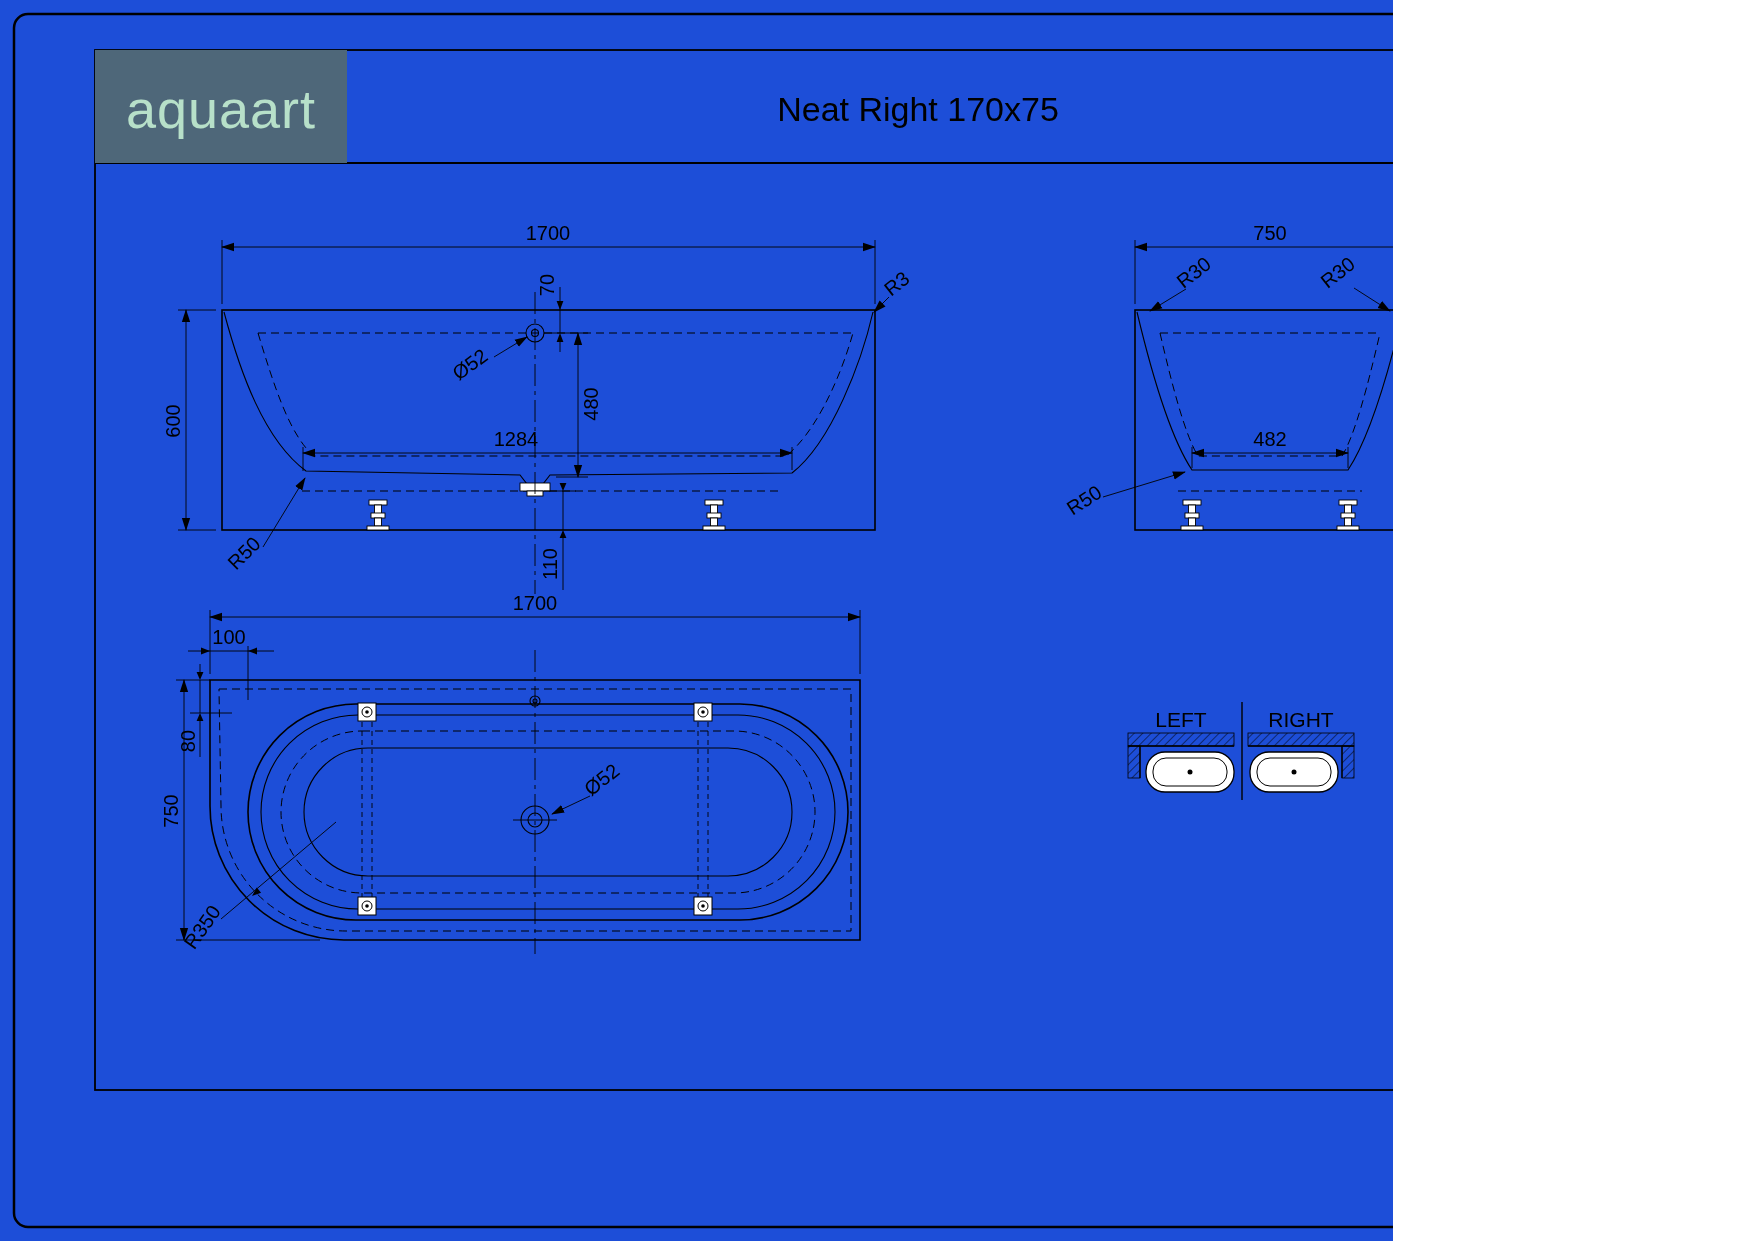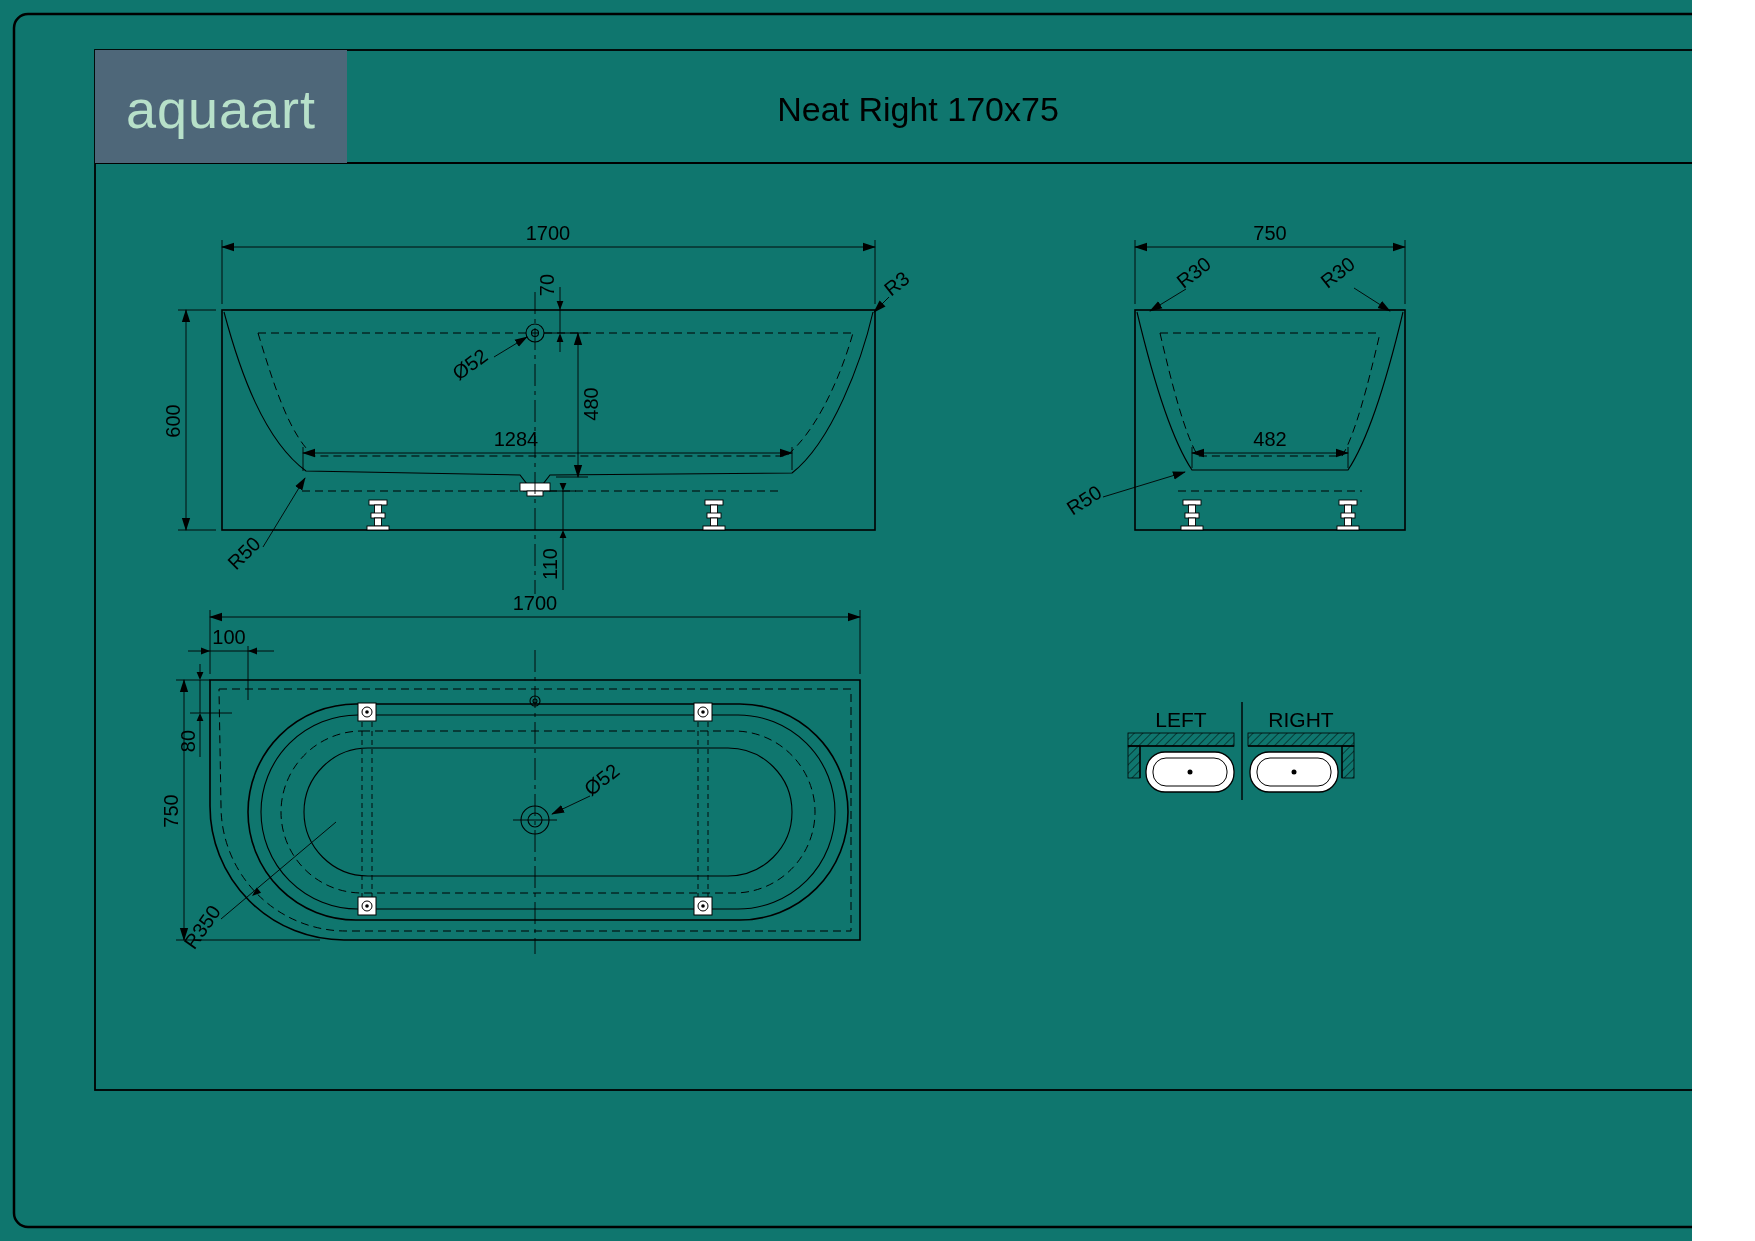--- a/index.html
+++ b/index.html
@@ -1,16 +1,16 @@
 <!DOCTYPE html>
 <html><head>
 <meta charset="utf-8">
 <style>
   html,body{margin:0;padding:0;background:#fff;}
-  .page{position:relative;width:1692px;height:1241px;background:#0f766e;overflow:hidden;}
+  .page{position:relative;width:1393px;height:1241px;background:#1d4ed8;overflow:hidden;}
   svg{display:block;}
   .outline{fill:none;stroke:#000;stroke-width:1.6;}
   .thin{fill:none;stroke:#000;stroke-width:1.1;}
   .dash{fill:none;stroke:#000;stroke-width:1;stroke-dasharray:8 5;}
   .cl{fill:none;stroke:#000;stroke-width:0.9;stroke-dasharray:22 5 4 5;}
   .dim{fill:none;stroke:#000;stroke-width:0.9;}
   .rail{fill:none;stroke:#000;stroke-width:0.9;stroke-dasharray:5 4;}
   .arrow{fill:#000;stroke:none;}
   .dimtxt{font-family:"Liberation Sans",sans-serif;font-size:20px;fill:#000;text-anchor:middle;}
   .brand-txt{font-family:"Liberation Sans",sans-serif;font-size:54px;letter-spacing:1px;text-anchor:middle;}

